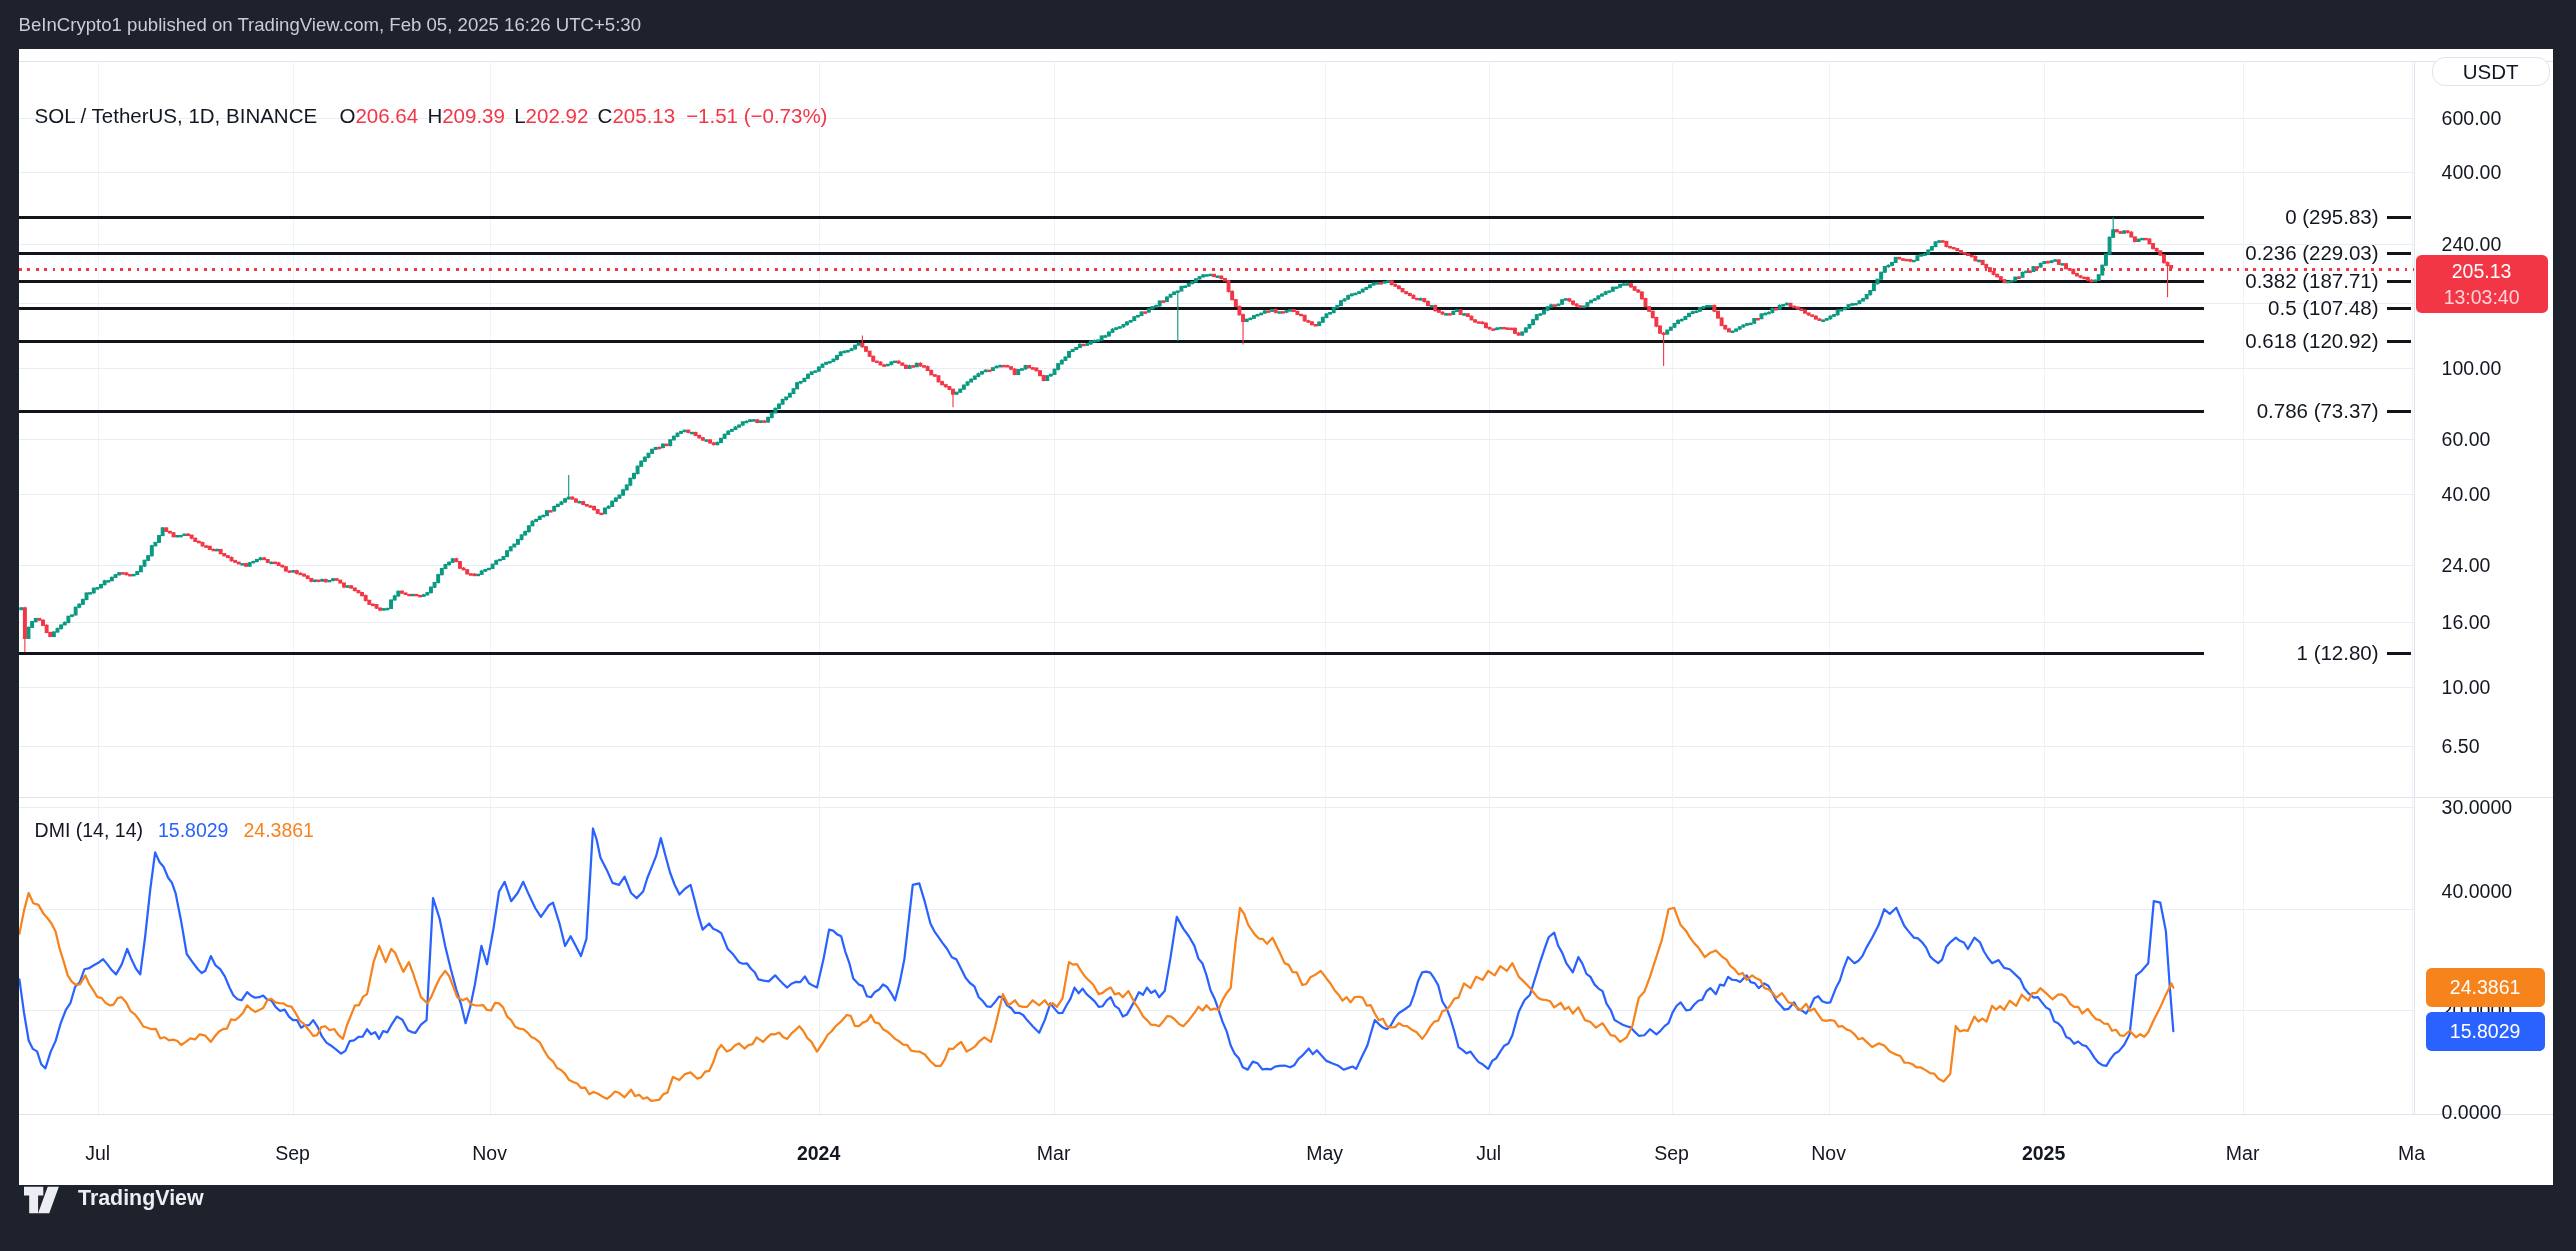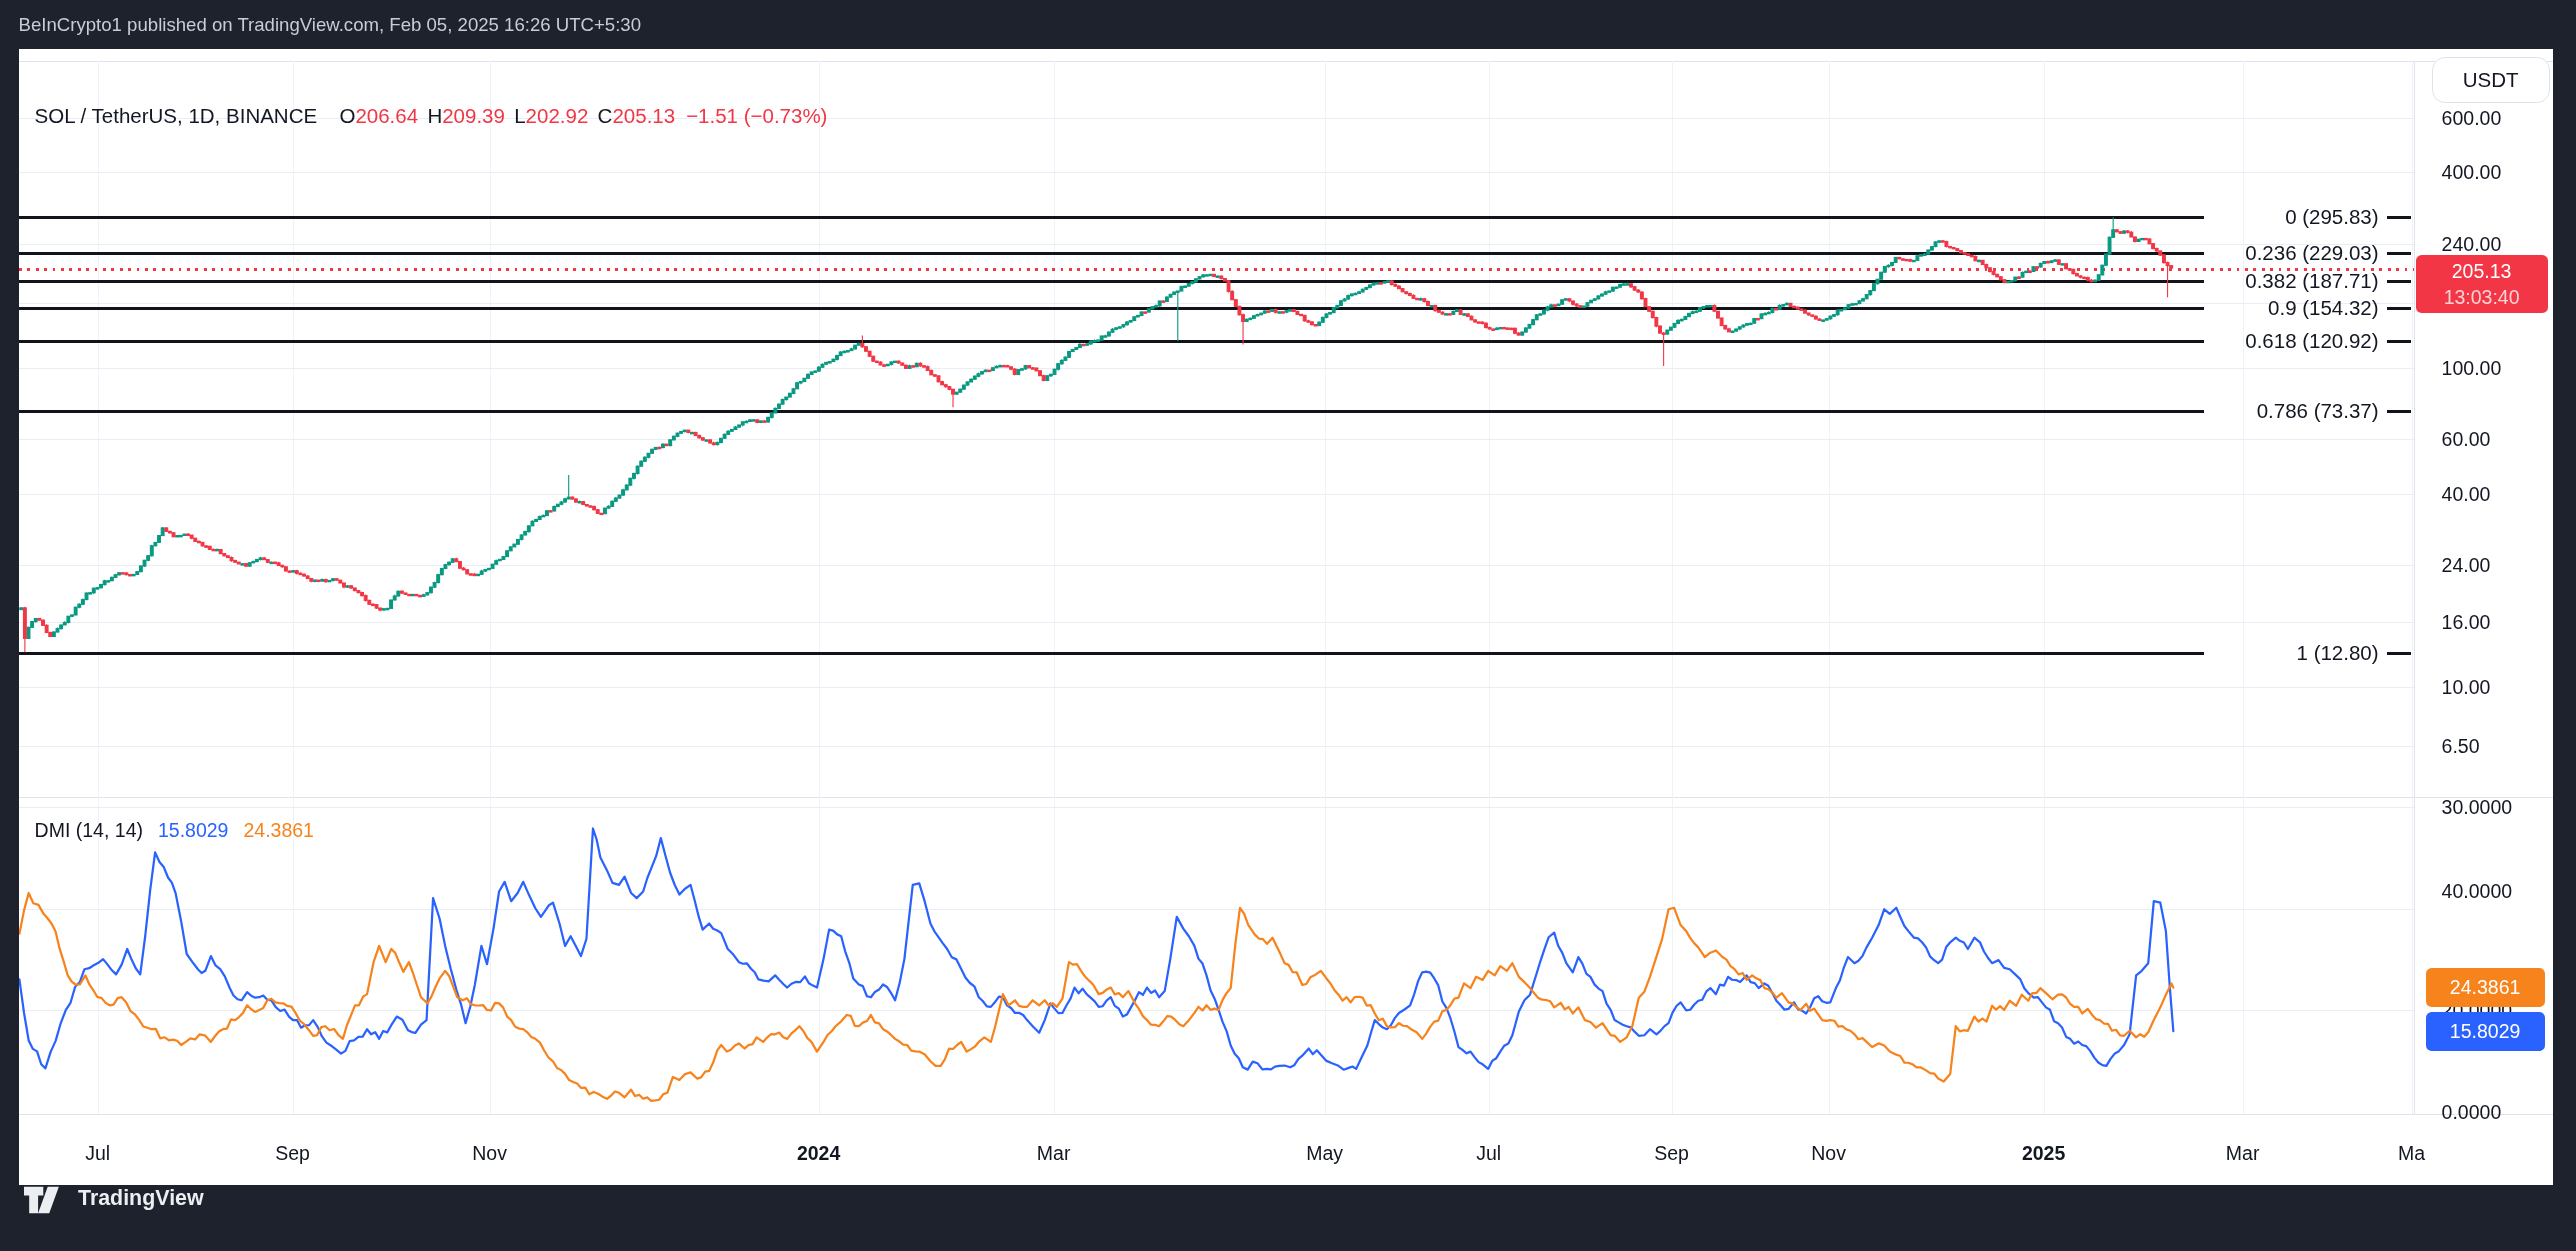--- a/index.html
+++ b/index.html
@@ -48,21 +48,21 @@
   .header-row .sym{margin-right:13px;}
   .header-row .k{margin-left:9.3px;}
   .header-row .v{color:#f23645;}
   .header-row .chg{color:#f23645;margin-left:11px;}
   .dmi-row{
     position:absolute;left:16px;top:781px;transform:translateY(-50%);
     font-size:19.5px;color:#131722;white-space:nowrap;z-index:30;
   }
   .dmi-row .val{margin-left:15px;}
   .usdt-btn{
-    position:absolute;left:2413px;top:8.4px;width:118px;height:46px;
+    position:absolute;left:2413px;top:8.4px;width:118px;height:29px;
     border:1.9px solid #e0e3eb;border-radius:13px;box-sizing:border-box;
     color:#131722;font-size:20.5px;display:flex;align-items:center;justify-content:center;
     background:#fff;z-index:40;
   }
   .price-badge{
     position:absolute;left:2397px;top:206px;width:132px;height:58px;
     background:#f23645;border-radius:5.6px;color:#fff;font-size:19.5px;
     display:flex;flex-direction:column;align-items:center;justify-content:center;
     line-height:1.35;z-index:40;
   }
@@ -125,21 +125,21 @@
       <div class="fibdash" style="top: 167px; left: 2368px;"></div>
       <div class="fiblabel" style="top: 168px;">0 (295.83)</div>
       <div class="fibline" style="top: 203px; width: 2185px;"></div>
       <div class="fibdash" style="top: 203px; left: 2368px;"></div>
       <div class="fiblabel" style="top: 204px;">0.236 (229.03)</div>
       <div class="fibline" style="top: 231px; width: 2185px;"></div>
       <div class="fibdash" style="top: 231px; left: 2368px;"></div>
       <div class="fiblabel" style="top: 232px;">0.382 (187.71)</div>
       <div class="fibline" style="top: 258px; width: 2185px;"></div>
       <div class="fibdash" style="top: 258px; left: 2368px;"></div>
-      <div class="fiblabel" style="top: 259px;">0.9 (154.32)</div>
+      <div class="fiblabel" style="top: 259px;">0.5 (107.48)</div>
       <div class="fibline" style="top: 291px; width: 2185px;"></div>
       <div class="fibdash" style="top: 291px; left: 2368px;"></div>
       <div class="fiblabel" style="top: 292px;">0.618 (120.92)</div>
       <div class="fibline" style="top: 361px; width: 2185px;"></div>
       <div class="fibdash" style="top: 361px; left: 2368px;"></div>
       <div class="fiblabel" style="top: 362px;">0.786 (73.37)</div>
       <div class="fibline" style="top: 603px; width: 2185px;"></div>
       <div class="fibdash" style="top: 603px; left: 2368px;"></div>
       <div class="fiblabel" style="top: 604px;">1 (12.80)</div>
       <div class="dotline" style="top: 219px;"></div>

